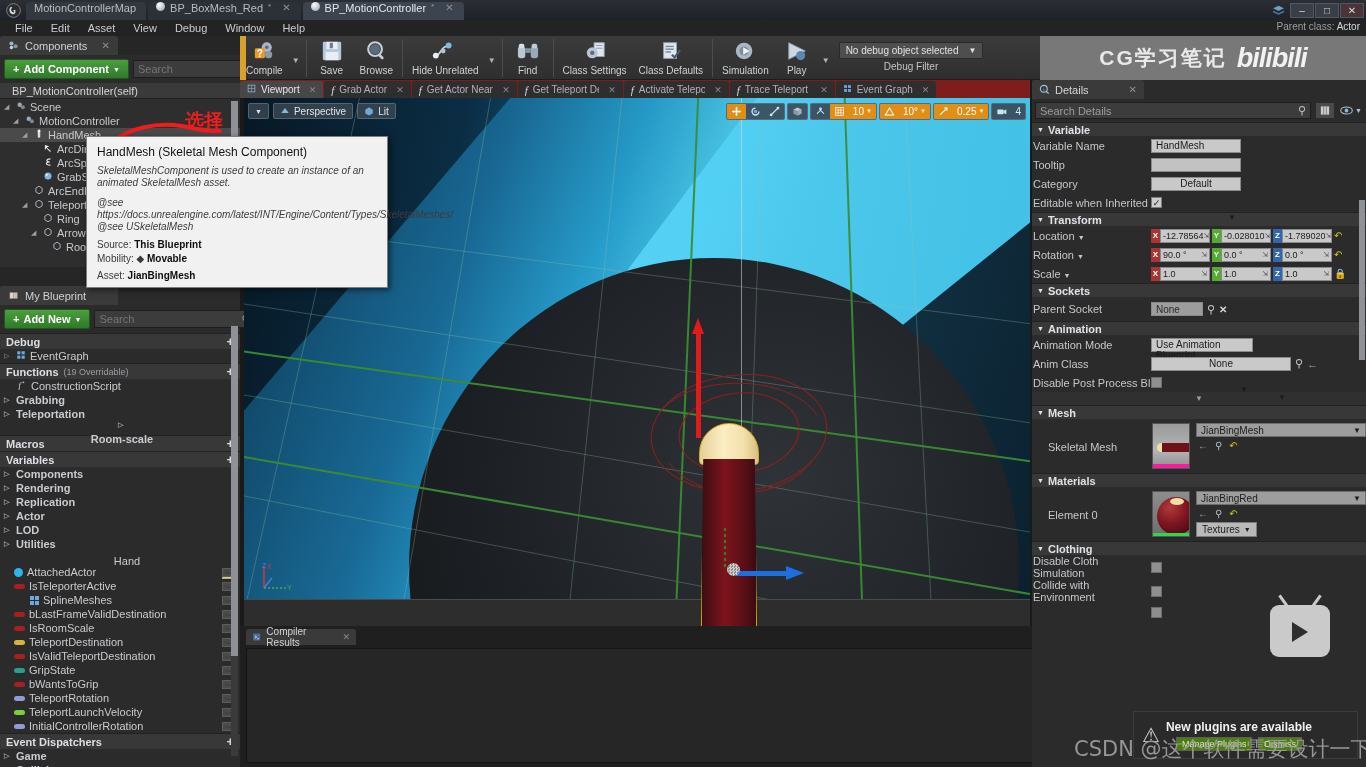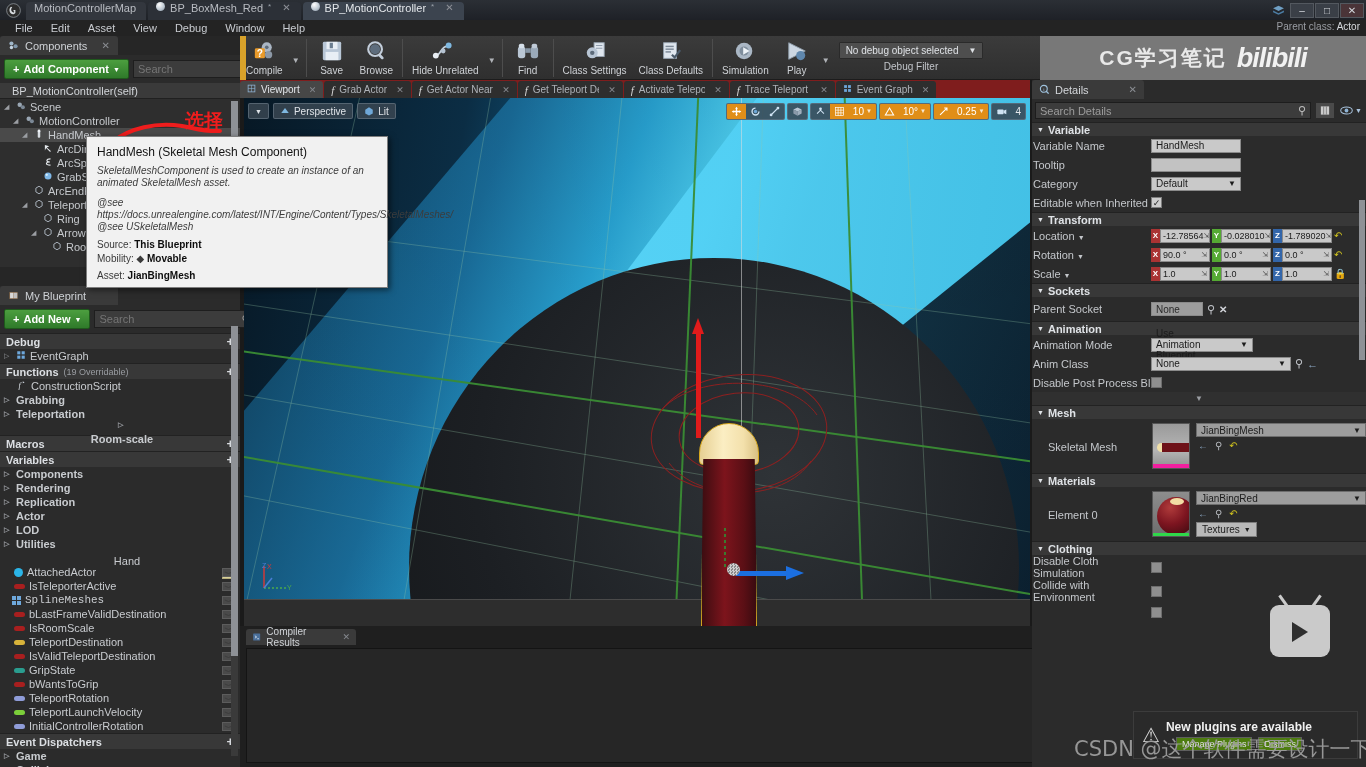--- a/index.html
+++ b/index.html
@@ -196,21 +196,21 @@
   .dicon2 { width:24px;height:17px; display:flex;align-items:center;justify-content:center; gap:2px;}
   .cat { height:14px; background:#383838; display:flex; align-items:center; gap:4px;
      padding-left:5px; font-size:11px; font-weight:bold; color:#dfe2e6; border-top:1px solid #222;}
   .prow { display:flex; align-items:center; min-height:19px; padding-left:1px; }
   .plab { width:118px; font-size:11px; color:#c4c7cb; }
   .pval { flex:1; display:flex; align-items:center; gap:4px; }
   .tinput { background:#c9c9c9; border:1px solid #8a8a8a; height:14px; font-size:10px;
      color:#1b1b1b; padding:0 4px; display:flex; align-items:center;}
   .tinput.empty { background:#c2c2c2; }
   .combo { background:#c9c9c9; border:1px solid #8a8a8a; height:14px; font-size:10px;
-     color:#1b1b1b; padding:0 4px; display:flex; align-items:center; gap:24px;}
+     color:#1b1b1b; padding:0 4px; display:flex; align-items:center; gap:24px;flex-direction:column;}
   .combo .cv { margin-left:auto; font-size:8px; }
   .ckbox { width:11px;height:11px; background:#cdcdcd; border:1px solid #7e7e7e;
      display:flex; align-items:center; justify-content:center; font-size:9px; color:#202020;}
   .ckbox.off { background:#8f8f8f; border-color:#6d6d6d;}
   .vecrow { display:flex; align-items:center; gap:2px; }
   .vcell { display:flex; align-items:center; height:14px; }
   .vtag { width:9px; height:14px; font-size:8px; color:#fff; display:flex;
      align-items:center; justify-content:center; font-weight:bold;}
   .vtag.x{background:#a33;} .vtag.y{background:#5a3;} .vtag.z{background:#36a;}
   .vfield { width:50px; background:#c9c9c9; border:1px solid #8a8a8a; height:14px;
@@ -552,21 +552,21 @@
         </div>
         <div class="lrow" style="padding-left: 14px;">
           <span class="pill" style="background: rgb(168, 31, 31);"></span>
           <span>IsTeleporterActive</span>
           <span class="eye">
             <svg width="9" height="6" viewBox="0 0 12 8">
               <path d="M1 4 Q6 8 11 4" stroke="#3b3b3b" stroke-width="1.2" fill="none"></path>
             </svg>
           </span>
         </div>
-        <div class="lrow" style="padding-left: 12px; font-family: Liberation Mono, monospace;">
+        <div class="lrow" style="padding-left: 30px;">
           <span class="grid4"></span>
           <span>SplineMeshes</span>
           <span class="eye">
             <svg width="9" height="6" viewBox="0 0 12 8">
               <path d="M1 4 Q6 8 11 4" stroke="#3b3b3b" stroke-width="1.2" fill="none"></path>
             </svg>
           </span>
         </div>
         <div class="lrow" style="padding-left: 14px;">
           <span class="pill" style="background: rgb(168, 31, 31);"></span>

